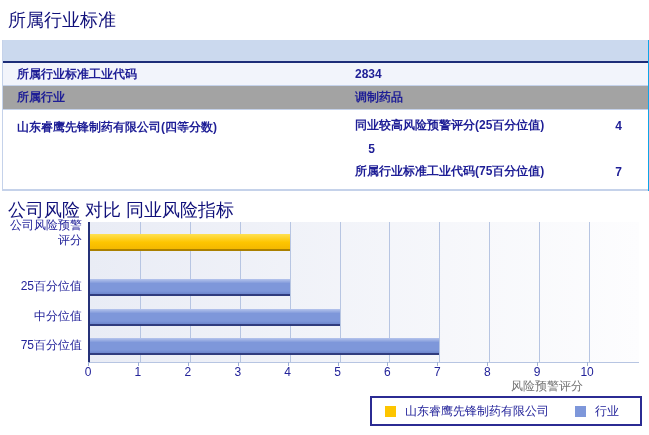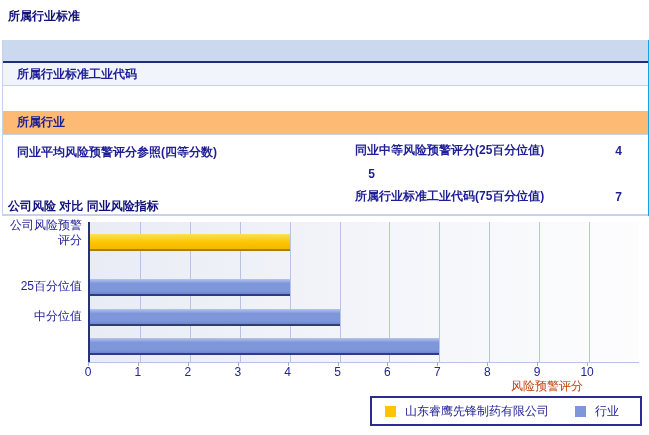--- a/index.html
+++ b/index.html
@@ -1,72 +1,74 @@
 <!DOCTYPE html>
 <html><head>
 <meta charset="utf-8">
 <style>
   html,body{margin:0;padding:0;background:#fff;}
   .page{position:relative;width:649px;height:435px;background:#ffffff;overflow:hidden;
         font-family:"Liberation Sans","DejaVu Sans",sans-serif;font-size:12px;color:#1e1e96;}
-  .sec-title{position:absolute;left:8px;font-weight:bold;color:#10107a;font-size:12px;}
+  .sec-title{position:absolute;left:8px;font-weight:normal;color:#10107a;font-size:18px;}
   
   .tbl{position:absolute;left:2px;top:40px;width:645px;border-left:1px solid #c5d2ea;border-right:1px solid #0ea5e9;font-weight:bold;}
   .tbl-header{height:21px;background:#cbd9ee;border-bottom:2px solid #1d2d78;}
   .row{display:flex;align-items:center;border-bottom:1px solid #c5d2ea;}
   .row1{height:22px;background:#f2f4fb;}
-  .row2{height:23px;background:#fdba74;margin-top:25px;}
+  .row2{height:23px;background:#a3a3a3;}
   .row3{align-items:flex-start;background:#ffffff;border-bottom:2px solid #c5d2ea;padding:4px 0 6px 0;}
   .c1{width:352px;padding-left:14px;box-sizing:border-box;}
   .c2{flex:1;}
   .row3 .c1{padding-top:5px;}
   .subrow{display:flex;justify-content:space-between;align-items:center;height:23px;padding-right:26px;}
   .subval{min-width:20px;text-align:right;}
   
   .chart{position:absolute;left:0;top:216px;width:649px;height:219px;}
   .plot{position:absolute;left:88px;top:6px;width:549px;height:140px;
         background:linear-gradient(90deg,#e9ecf5,#fdfdfe);
         border-left:2px solid #253178;border-bottom:1px solid #b7c5e2;box-sizing:content-box;}
   .gridline{position:absolute;top:0;width:1px;height:100%;background:#b7c5e2;}
   .bar{position:absolute;left:0;height:15px;}
   .bar-0{background:linear-gradient(#ffe152,#fdc500 55%,#f3b800);border-bottom:2px solid #aa8000;}
   .bar-1{background:linear-gradient(#b5c4ec,#7e97da 30%,#7e97da 80%,#6d86cd);border-bottom:2px solid #303c7e;}
   .cat-label{position:absolute;width:80px;right:567px;text-align:right;line-height:15px;color:#23239a;}
   .tickmark{position:absolute;width:1px;height:4px;top:146px;background:#9fb2d6;}
   .tick-label{position:absolute;width:30px;text-align:center;top:149px;color:#23239a;}
-  .axis-label{position:absolute;right:66px;top:162px;color:#c2410c;}
+  .axis-label{position:absolute;right:66px;top:162px;color:#737373;}
   
   .legend{position:absolute;left:370px;top:180px;width:272px;height:30px;background:#fff;
           border:2px solid #2b2b93;display:flex;align-items:center;padding:0 0 0 13px;box-sizing:border-box;}
   .sw{width:11px;height:11px;display:inline-block;margin-right:9px;flex:0 0 auto;}
   .legend-name{margin-right:26px;color:#23239a;white-space:nowrap;}
 </style>
 </head>
 <body>
 
 <div class="page">
 
   <div class="sec-title" style="top:8px;">所属行业标准</div>
 
   <div class="tbl">
     <div class="tbl-header"></div>
 
     <div class="row row1">
       <div class="c1">所属行业标准工业代码</div>
+      <div class="c2">2834</div>
     </div>
 
     <div class="row row2">
       <div class="c1">所属行业</div>
+      <div class="c2">调制药品</div>
     </div>
 
     <div class="row row3">
-      <div class="c1">同业平均风险预警评分参照(四等分数)</div>
+      <div class="c1">山东睿鹰先锋制药有限公司(四等分数)</div>
       <div class="c2">
         <div class="subrow">
-          <span>同业中等风险预警评分(25百分位值)</span>
+          <span>同业较高风险预警评分(25百分位值)</span>
           <span class="subval">4</span>
         </div>
         <div class="subrow">
           <span class="subval">5</span>
         </div>
         <div class="subrow">
           <span>所属行业标准工业代码(75百分位值)</span>
           <span class="subval">7</span>
         </div>
       </div>
@@ -117,15 +119,16 @@
       <div class="tick-label" style="left: 422.364px;">7</div>
       <div class="tickmark" style="left: 487.273px;"></div>
       <div class="tick-label" style="left: 472.273px;">8</div>
       <div class="tickmark" style="left: 537.182px;"></div>
       <div class="tick-label" style="left: 522.182px;">9</div>
       <div class="tickmark" style="left: 587.091px;"></div>
       <div class="tick-label" style="left: 572.091px;">10</div>
       <div class="cat-label" style="top: 2px;">公司风险预警评分</div>
       <div class="cat-label" style="top: 63px;">25百分位值</div>
       <div class="cat-label" style="top: 93px;">中分位值</div>
+      <div class="cat-label" style="top: 122px;">75百分位值</div>
     </div>
 
 </div>
 
 </body></html>

